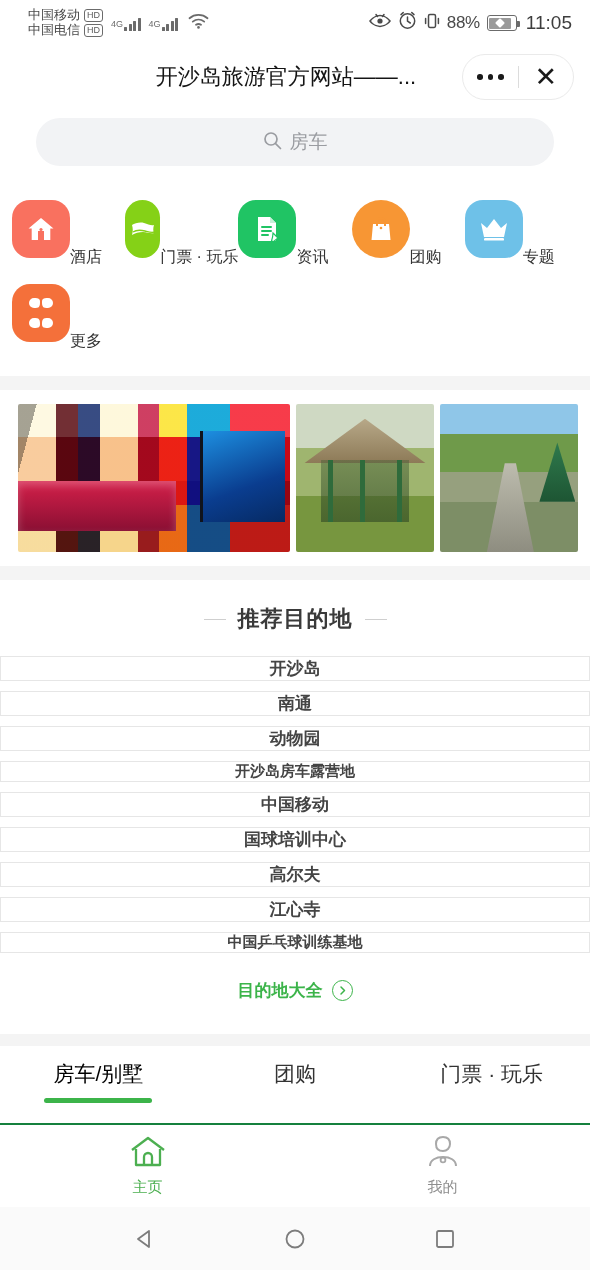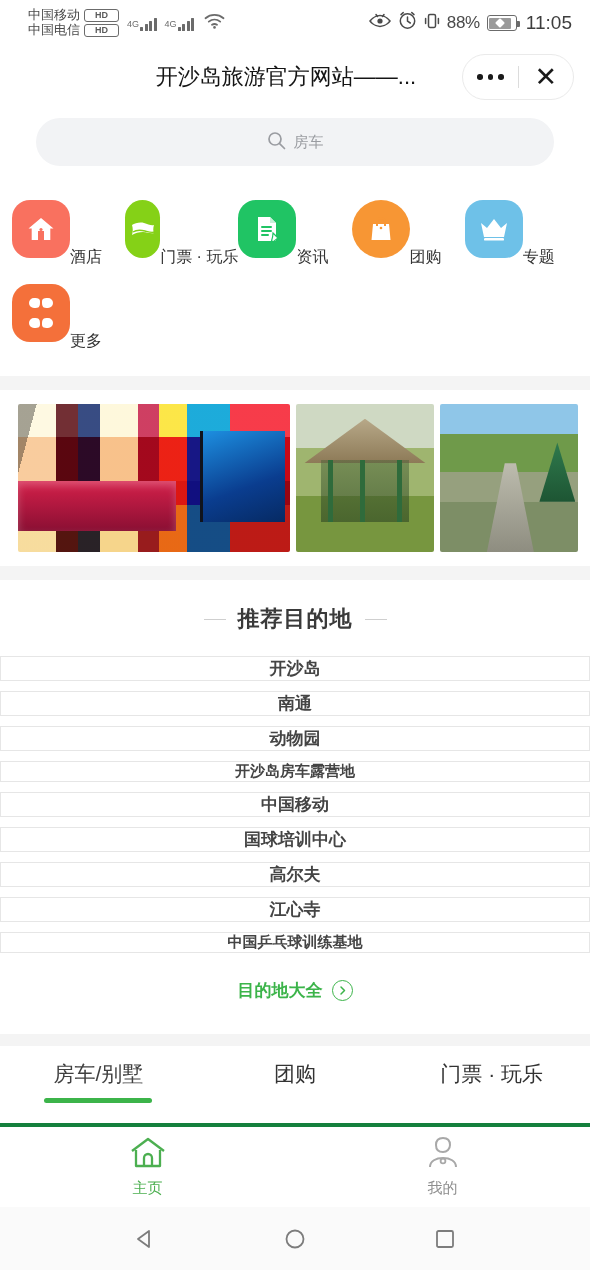--- a/index.html
+++ b/index.html
@@ -14,22 +14,22 @@
   
   .statusbar {
     height: 46px; flex: 0 0 46px;
     display: flex; align-items: center; justify-content: space-between;
     padding: 0 18px 0 28px; background: #fff; color: #5a5a5a;
   }
   .sb-left { display: flex; align-items: center; gap: 6px; }
   .carriers { display: flex; flex-direction: column; justify-content: center; line-height: 1.12; }
   .carrier-row { display: flex; align-items: center; gap: 4px; font-size: 13px; color: #4a4a4a; white-space: nowrap; }
   .hd-badge {
-    font-size: 9px; font-weight: bold; border: 1.4px solid #6b6b6b; border-radius: 3px;
-    padding: 0 10px; line-height: 11px; color: #5c5c5c;
+    font-size: 9px; font-weight: normal; border: 1.4px solid #6b6b6b; border-radius: 3px;
+    padding: 0 2px; line-height: 11px; color: #5c5c5c;
   }
   .signal-group { display: flex; align-items: flex-end; gap: 1px; margin-left: 2px; }
   .gen { font-size: 9px; color: #6b6b6b; align-self: flex-start; margin-top: 3px; }
   .bars { display: flex; align-items: flex-end; gap: 1.5px; height: 15px; }
   .bars i { display: block; width: 3px; background: #6b6b6b; border-radius: .5px; }
   .bars i:nth-child(1){height:4px;} .bars i:nth-child(2){height:7px;}
   .bars i:nth-child(3){height:10px;} .bars i:nth-child(4){height:13px;}
   .wifi { margin-left: 4px; }
   .sb-right { display: flex; align-items: center; gap: 7px; font-size: 17px; color: #4a4a4a; }
   .batt-pct { font-size: 17px; letter-spacing: -.3px; }
@@ -65,21 +65,21 @@
   .dots { display: flex; gap: 5px; }
   .dots i { width: 5.5px; height: 5.5px; border-radius: 50%; background: #1a1a1a; display: block; }
   .x-icon { font-size: 27px; color: #1a1a1a; line-height: 1; font-weight: 300; }
 
   
   .search-wrap { padding: 10px 36px 18px; background: #fff; }
   .searchbar {
     height: 48px; background: #f2f3f5; border-radius: 24px;
     display: flex; align-items: center; justify-content: center; gap: 8px;
   }
-  .search-ph { font-size: 15px; color: #9a9ca1; }
+  .search-ph { font-size: 19px; color: #9a9ca1; }
 
   
   .grid { background: #fff; padding: 6px 12px 18px; display: flex; flex-wrap: wrap; }
   .grid-item { width: 20%; display: flex; flex-direction: row; align-items: flex-end; padding: 10px 0 6px; }
   .g-icon {
     width: 58px; height: 58px; border-radius: 18px;
     display: flex; align-items: center; justify-content: center; margin-bottom: 10px;
   }
   .g-icon.round { border-radius: 50%; }
   .g-label { font-size: 16px; color: #333; white-space: nowrap; }
@@ -112,31 +112,31 @@
   .dest-more-txt { font-size: 17px; color: #3cb44a; }
   .circle-arrow {
     width: 21px; height: 21px; border: 1.5px solid #3cb44a; border-radius: 50%;
     display: flex; align-items: center; justify-content: center;
   }
 
   
   .tabs { background: #fff; display: flex; padding: 14px 0 0; }
   .tab { flex: 1; display: flex; flex-direction: column; align-items: center; padding-bottom: 10px; }
   .tab-label { font-size: 21px; color: #333; white-space: nowrap; }
-  .tab.active .tab-label { color: #404040; }
+  .tab.active .tab-label { color: #000000; }
   .tab-underline { width: 108px; height: 5px; border-radius: 3px; background: transparent; margin-top: 10px; }
   .tab.active .tab-underline { background: #3cb44a; }
 
   
   .cards { background: #fff; padding: 10px 18px 0; display: flex; gap: 10px; overflow: hidden; flex: 1 1 auto; }
   .card { flex: 1 1 0; border-radius: 4px; overflow: hidden; min-height: 0; }
 
   
   .bottomnav {
-    flex: 0 0 84px; height: 84px; background: #fff; border-top: 4px solid #15803d;
+    flex: 0 0 84px; height: 84px; background: #fff; border-top: 2px solid #15803d;
     display: flex; align-items: center;
   }
   .nav-item { flex: 1; display: flex; flex-direction: column; align-items: center; gap: 5px; }
   .nav-label { font-size: 15px; color: #8e8e8e; }
   .nav-item.active .nav-label { color: #4caf50; }
 
   
   .androidnav {
     flex: 0 0 63px; height: 63px; background: #fafafa;
     display: flex; align-items: center; justify-content: space-around; padding: 0 70px;

